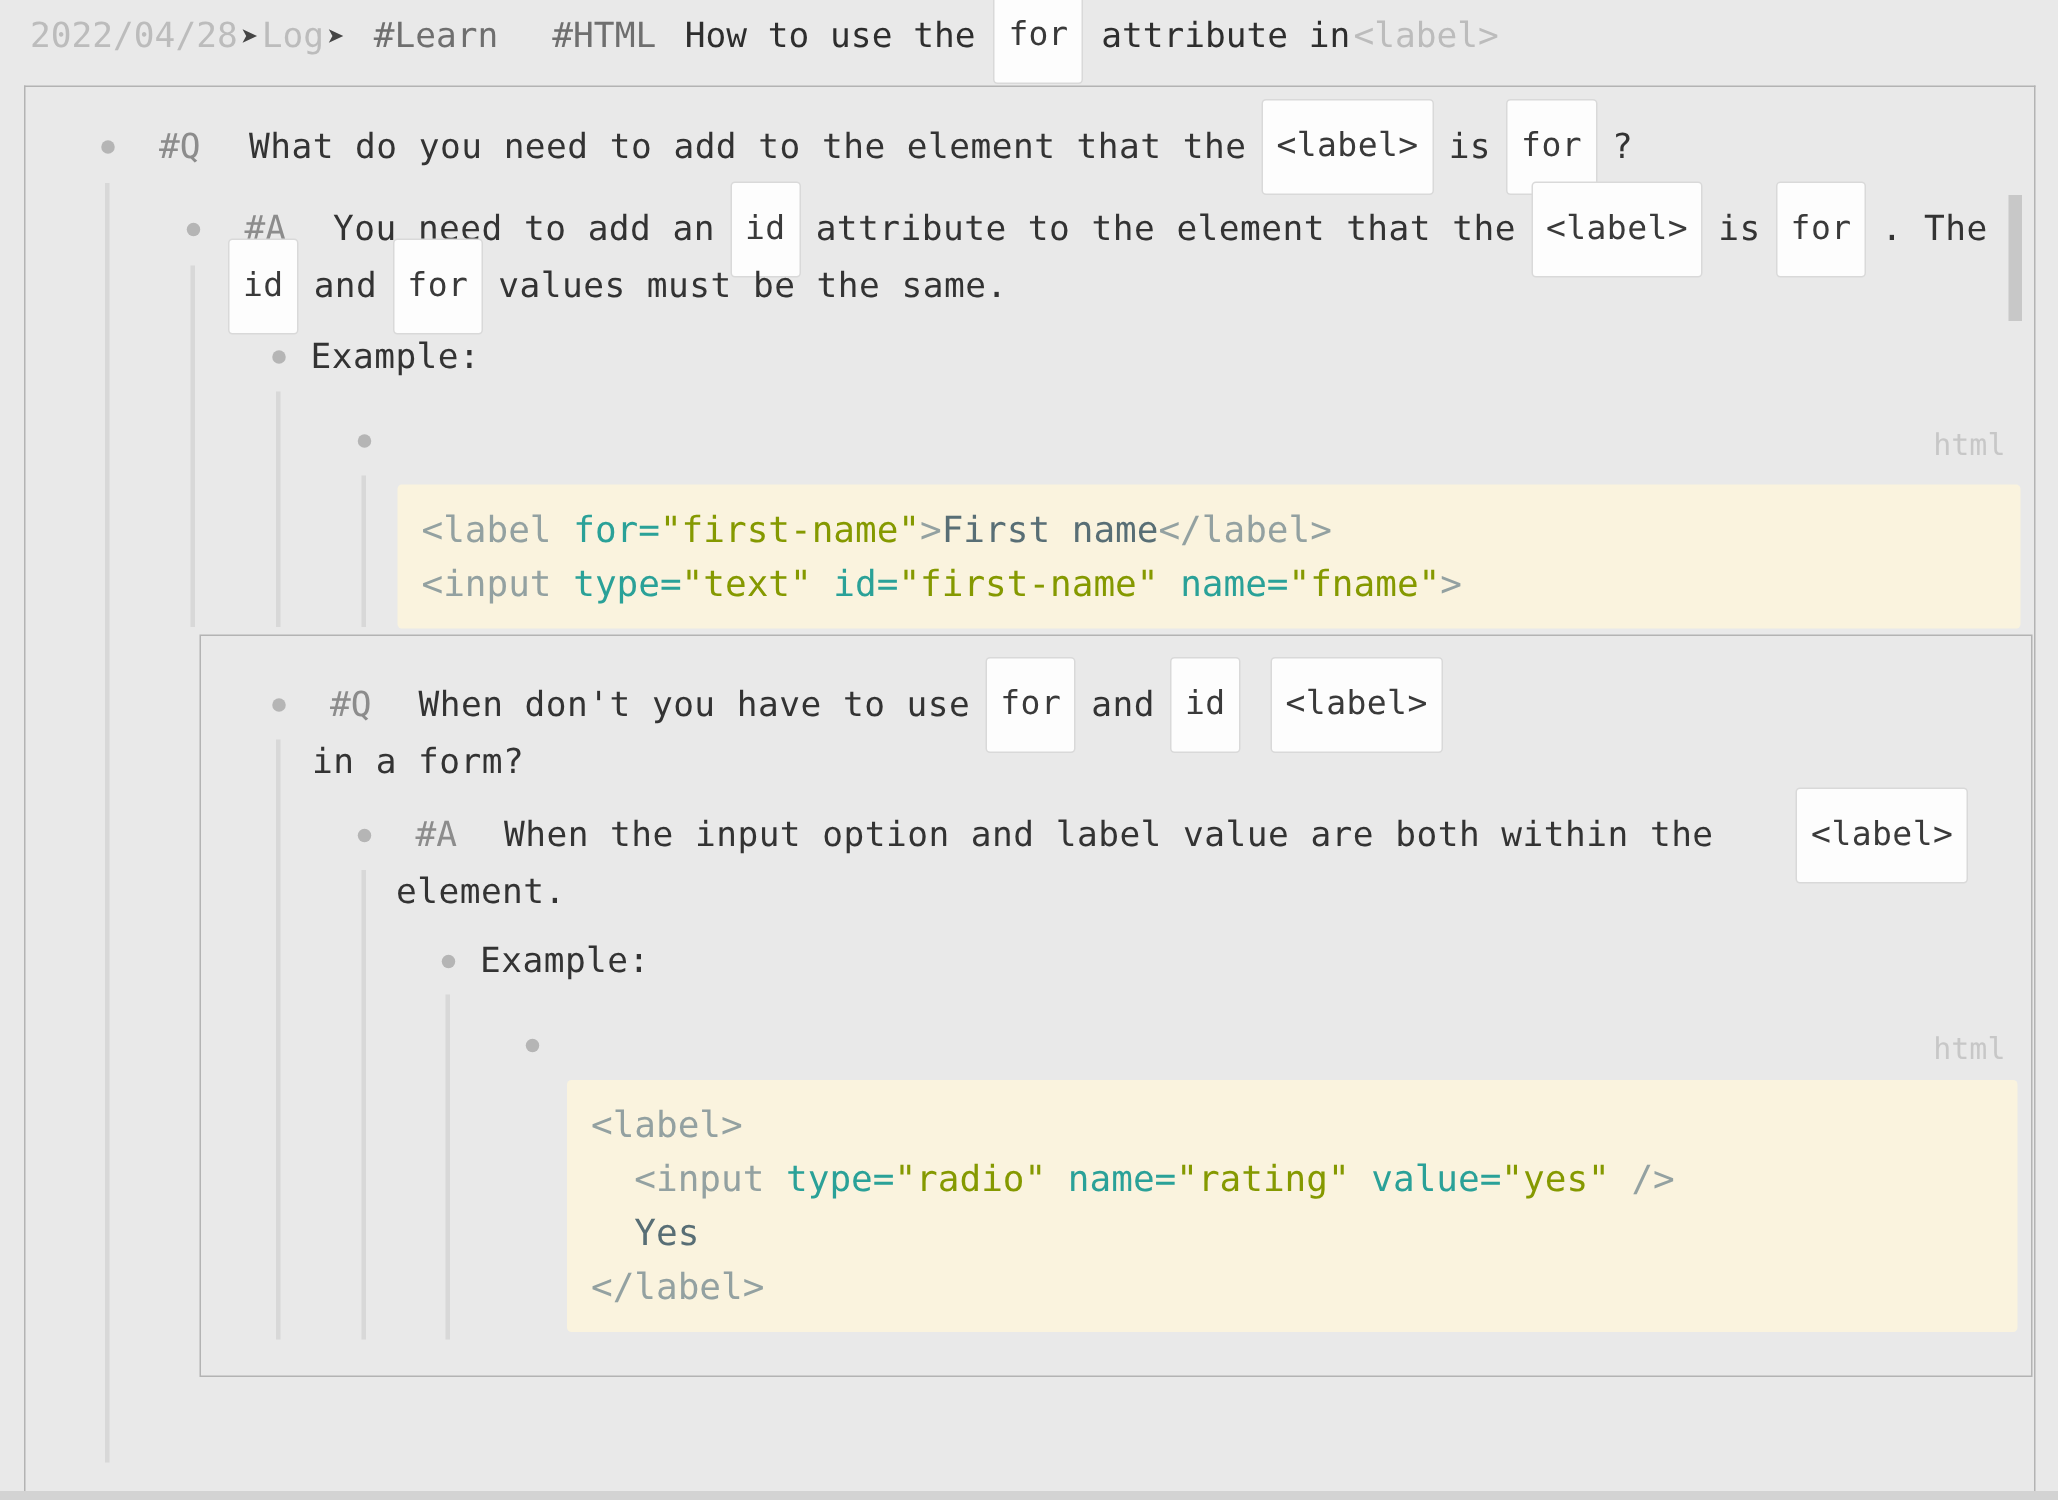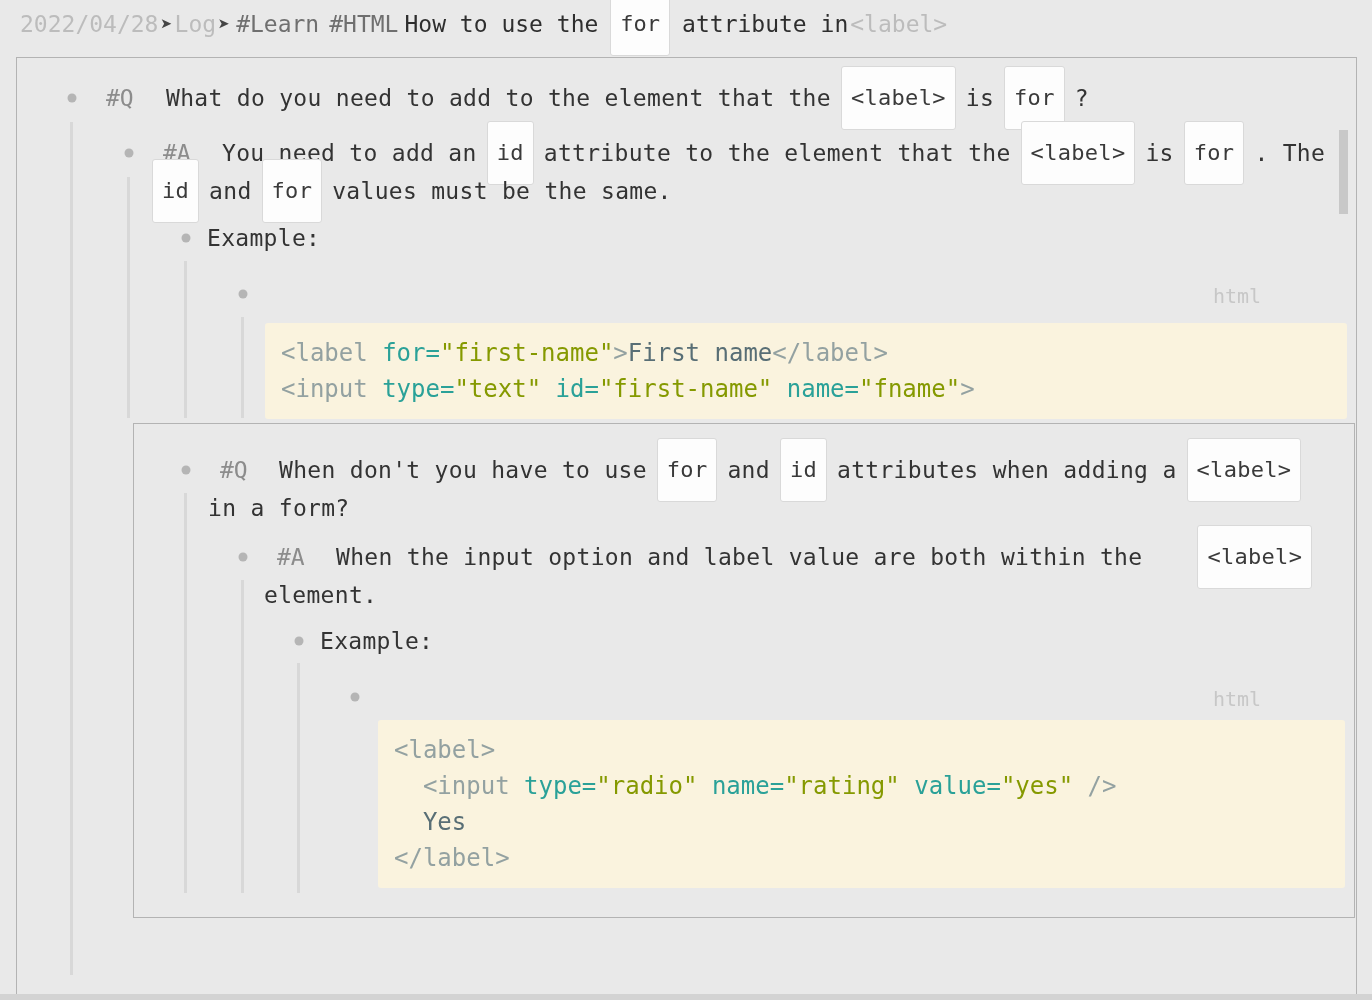--- a/index.html
+++ b/index.html
@@ -14,39 +14,39 @@
     font-family:"DejaVu Sans Mono","Liberation Mono",monospace;
     overflow:hidden;
   }
   .page{position:relative;width:1372px;height:1000px;}
   .breadcrumb{
     position:absolute;left:20px;top:0;height:47px;display:flex;align-items:center;
     gap:2px;font-size:23px;white-space:pre;
   }
   .seg-muted{color:var(--muted);}
   .seg-arrow{color:#454545;font-size:20px;}
-  .seg-tag{color:#6f6f6f;margin:0 4px;text-align:center;}
+  .seg-tag{color:#6f6f6f;margin:0 17px;text-align:center;}
   .seg-text{color:#2e2e2e;}
   .seg-chip,.chip{
     display:inline-block;background:var(--chip_bg);border:1px solid var(--chip_border);
     border-radius:3px;padding:16px 9px;font-size:22px;line-height:30px;color:#3a3a3a;
     margin:0 10px;white-space:pre;
   }
   .box{position:absolute;border:1.5px solid var(--box_border);box-sizing:border-box;background:transparent;}
   .box.outer{border-bottom:none;}
   .dot{position:absolute;width:9px;height:9px;border-radius:50%;background:var(--dot);transform:translate(-50%,-50%);}
   .thread{position:absolute;width:3px;background:var(--thread);}
   .marker{position:absolute;transform:translateY(-50%);font-size:23px;color:var(--marker);white-space:pre;}
   .line{
     position:absolute;transform:translateY(-50%);display:flex;align-items:center;
     font-size:23px;color:var(--body_text);white-space:pre;letter-spacing:0.3px;
   }
   .line .seg-text{color:var(--body_text);}
   .line .seg-chip:first-child{margin-left:0;}
-  .lang{position:absolute;transform:translateY(-50%);width:200px;text-align:center;font-size:20px;color:#c7c7c7;}
+  .lang{position:absolute;transform:translateY(-50%);width:200px;text-align:right;font-size:20px;color:#c7c7c7;}
   .codeblock{
     position:absolute;box-sizing:border-box;background:var(--code_bg);border-radius:3px;
     padding:12px 16px;font-size:24px;line-height:36px;white-space:pre;
   }
   .cl{white-space:pre;}
   .tk-punct{color:var(--code_tag);text-align:center;}
   .tk-attr{color:var(--code_attr);}
   .tk-val{color:var(--code_value);}
   .tk-text{color:var(--code_text);}
   .scroll-thumb{position:absolute;left:1339px;top:130px;width:9px;height:84px;background:#c8c8c8;}
@@ -83,21 +83,21 @@
   <div class="codeblock" style="left:265px;top:323px;width:1082px;"><div class="cl"><span class="tk-punct">&lt;label </span><span class="tk-attr">for=</span><span class="tk-val">"first-name"</span><span class="tk-punct">&gt;</span><span class="tk-text">First name</span><span class="tk-punct">&lt;/label&gt;</span></div><div class="cl"><span class="tk-punct">&lt;input </span><span class="tk-attr">type=</span><span class="tk-val">"text"</span><span class="tk-punct"> </span><span class="tk-attr">id=</span><span class="tk-val">"first-name"</span><span class="tk-punct"> </span><span class="tk-attr">name=</span><span class="tk-val">"fname"</span><span class="tk-punct">&gt;</span></div></div>
 
   <div class="box" style="left:133px;top:423px;width:1222px;height:495px;"></div>
 
   <div class="thread" style="left:184px;top:493px;height:400px;"></div>
   <div class="thread" style="left:241px;top:580px;height:313px;"></div>
   <div class="thread" style="left:297px;top:663px;height:230px;"></div>
 
   <span class="dot" style="left:186px;top:470px;"></span>
   <span class="marker" style="left:220px;top:470px;">#Q</span>
-  <div class="line" style="left:279px;top:470px;"><span class="seg-text">When don't you have to use</span><span class="seg-chip">for</span><span class="seg-text">and</span><span class="seg-chip">id</span><span class="seg-text">attributes when adding a</span><span class="seg-chip">&lt;label&gt;</span></div>
+  <div class="line" style="left:279px;top:470px;"><span class="seg-text">When don't you have to use</span><span class="seg-chip">for</span><span class="seg-text">and</span><span class="seg-chip">id</span><span class="seg-chip">&lt;label&gt;</span></div>
   <div class="line" style="left:208px;top:508px;"><span class="seg-text">in a form?</span></div>
 
   <span class="dot" style="left:243px;top:557px;"></span>
   <span class="marker" style="left:277px;top:557px;">#A</span>
   <div class="line" style="left:336px;top:557px;gap:45px;"><span class="seg-text">When the input option and label value are both within the</span><span class="seg-chip">&lt;label&gt;</span></div>
   <div class="line" style="left:264px;top:595px;align-items:center;"><span class="seg-text">element.</span></div>
 
   <span class="dot" style="left:299px;top:641px;"></span>
   <div class="line" style="left:320px;top:641px;">Example:</div>
 

